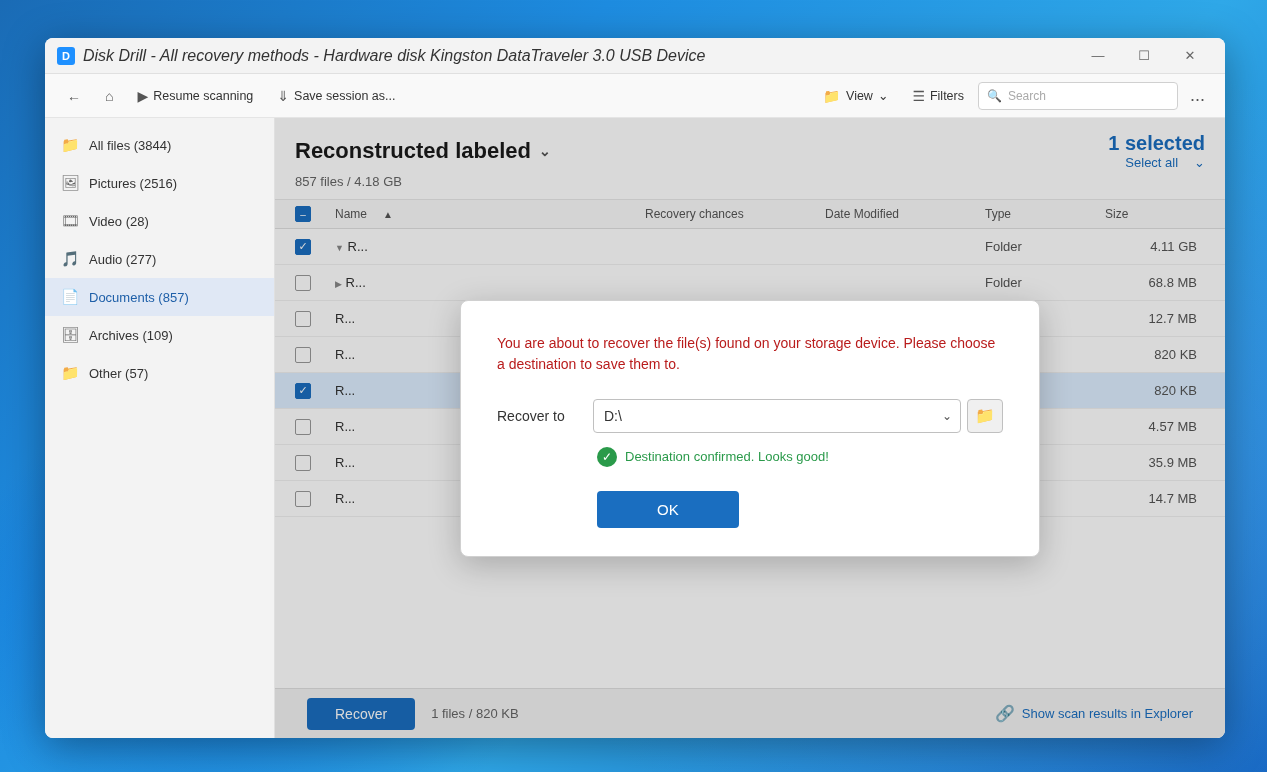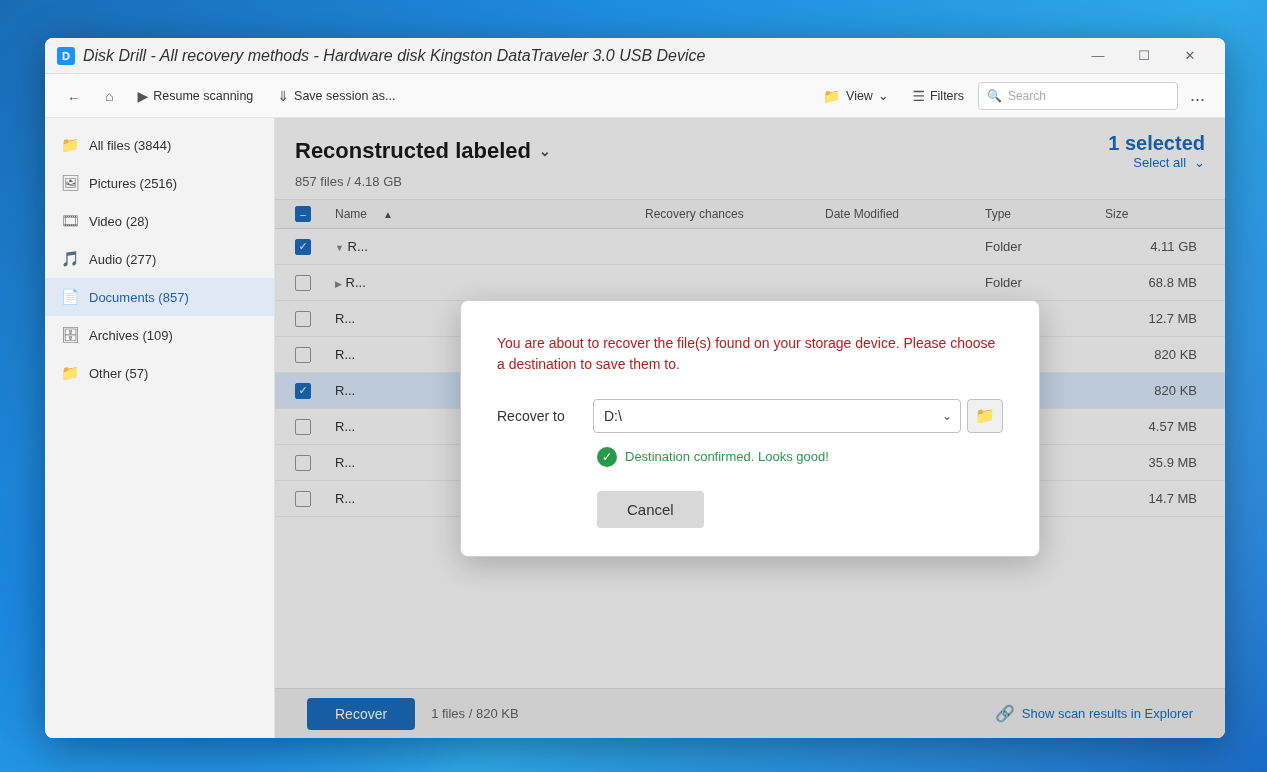--- a/index.html
+++ b/index.html
@@ -195,21 +195,21 @@
     .select-all-row {
       display: flex;
       justify-content: flex-end;
     }
     .select-all-btn {
       font-size: 13px;
       color: #1a6ec0;
       cursor: pointer;
       display: flex;
       align-items: center;
-      gap: 8px;
+      gap: 16px;
     }
     .file-count {
       font-size: 13px;
       color: #666;
       margin-top: 2px;
     }
 
     
     .table-header {
       display: grid;
@@ -669,19 +669,19 @@
               <span>📁</span>
             </button>
           </div>
 
           <div class="confirm-msg">
             <div class="confirm-icon">✓</div>
             <span>Destination confirmed. Looks good!</span>
           </div>
 
           <div class="modal-footer">
-            <button class="btn-cancel">Cancel</button>
+            <button class="btn-ok">OK</button>
           </div>
         </div>
       </div>
     </div>
   </div>
 </div>
 
 </body></html>

